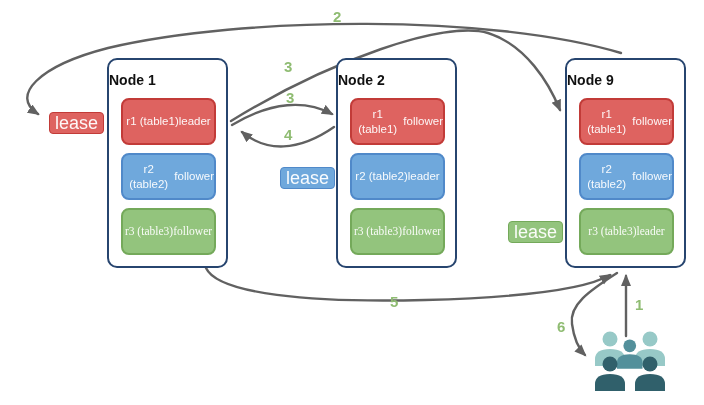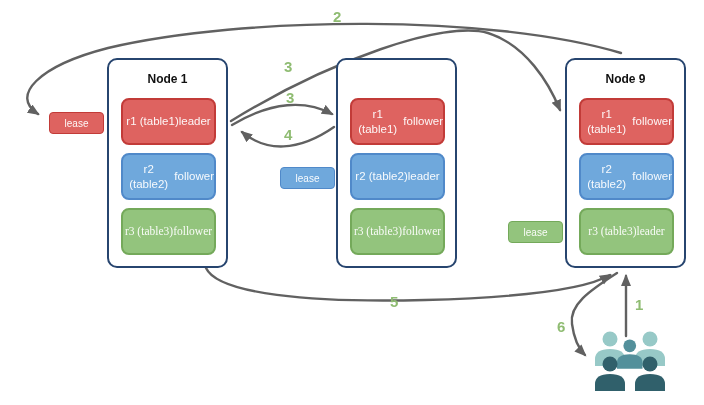--- a/index.html
+++ b/index.html
@@ -5,36 +5,36 @@
   html,body{margin:0;padding:0;background:#fff;}
   .canvas{
     position:relative;width:704px;height:405px;background:#fff;overflow:hidden;
     font-family:"Liberation Sans","DejaVu Sans",sans-serif;
   }
   .node{
     position:absolute;width:121px;height:210px;box-sizing:border-box;
     background:#fff;border:2px solid var(--node-border);border-radius:10px;
   }
   .node-title{
-    text-align:center;font-weight:bold;font-size:12px;color:#111;
+    text-align:left;font-weight:bold;font-size:14px;color:#111;
     margin-top:12px;
   }
   .replica{
     position:absolute;left:12px;width:95px;height:47px;box-sizing:border-box;
     border-radius:8px;display:flex;flex-direction:row;justify-content:center;
     align-items:center;color:rgba(255,255,255,0.94);font-size:11.5px;line-height:15px;
     text-align:center;
   }
   .replica.red{background:var(--red-fill);border:2px solid var(--red-border);}
   .replica.blue{background:var(--blue-fill);border:2px solid var(--blue-border);}
   .replica.green{background:var(--green-fill);border:2px solid var(--green-border);font-family:Liberation Serif, serif;}
   .pos-r1{top:38px}.pos-r2{top:93px}.pos-r3{top:148px}
   .lease{
     position:absolute;width:55px;height:22px;box-sizing:border-box;border-radius:4px;
-    color:rgba(255,255,255,0.95);font-size:10px;display:flex;align-items:center;
+    color:rgba(255,255,255,0.95);font-size:18px;display:flex;align-items:center;
     justify-content:center;
   }
   .lease.red{background:var(--red-fill);border:1.5px solid var(--red-border);}
   .lease.blue{background:var(--blue-fill);border:1.5px solid var(--blue-border);}
   .lease.green{background:var(--green-fill);border:1.5px solid var(--green-border);}
   .step{
     position:absolute;font-weight:bold;font-size:15px;color:var(--step-label);
   }
   svg.overlay{position:absolute;left:0;top:0;pointer-events:none;}
   .arrow{fill:none;stroke:var(--arrow);stroke-width:2.4px;stroke-linecap:round;}
@@ -71,20 +71,21 @@
       <span>r2 (table2)</span>
       <span>follower</span>
     </div>
     <div class="replica green pos-r3">
       <span>r3 (table3)</span>
       <span>follower</span>
     </div>
   </div>
 
   <div class="node" style="left:336px;top:58px;">
+    <div class="node-title">Node 2</div>
     <div class="replica red pos-r1">
       <span>r1 (table1)</span>
       <span>follower</span>
     </div>
     <div class="replica blue pos-r2">
       <span>r2 (table2)</span>
       <span>leader</span>
     </div>
     <div class="replica green pos-r3">
       <span>r3 (table3)</span>

